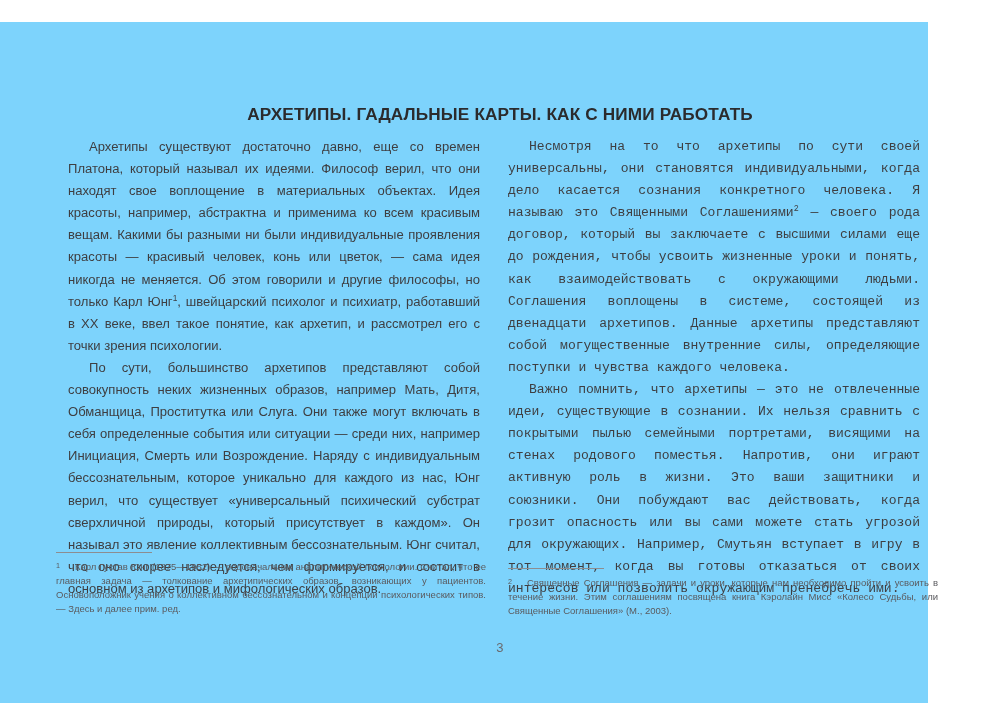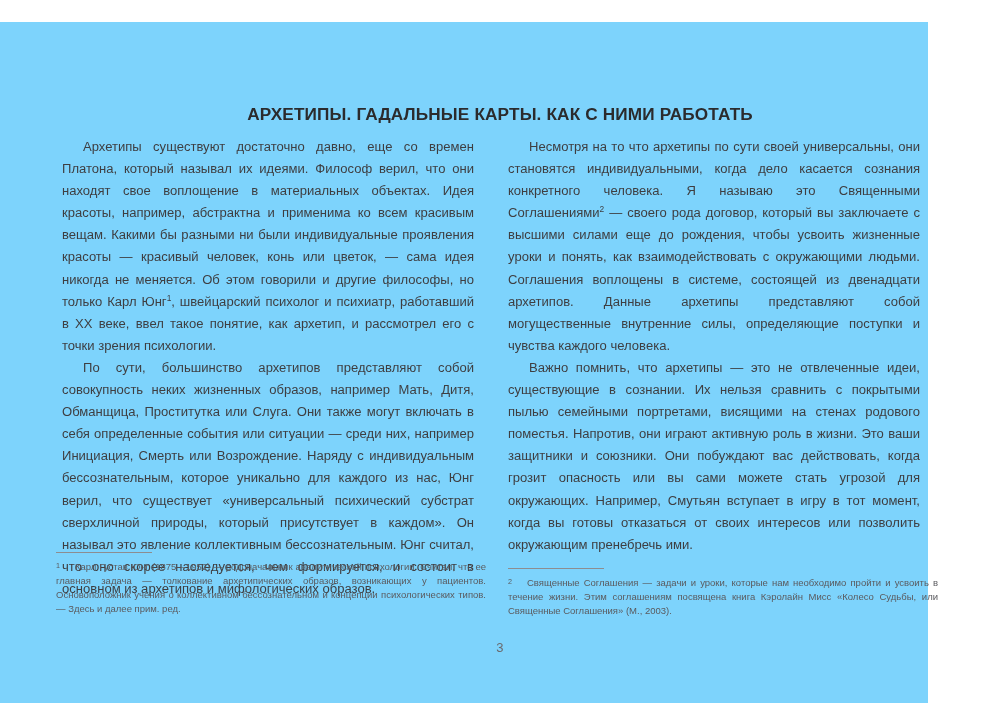--- a/index.html
+++ b/index.html
@@ -48,22 +48,22 @@
     left: 56px;
     top: 114px;
     width: 888px;
     height: 500px;
   }
   .column {
     position: absolute;
     top: 0;
     width: 412px;
   }
-  .column.left  { left: 6px; }
-  .column.right { left: 452px; }
+  .column.left  { left: 12px; }
+  .column.right { left: 452px; font-family: Liberation Mono, monospace; }
 
   .body-text {
     font-size: 13.05px;
     line-height: 22.1px;
     text-align: justify;
     text-justify: inter-word;
     color: #3e3e41;
     margin: 0;
     hyphens: manual;
   }

